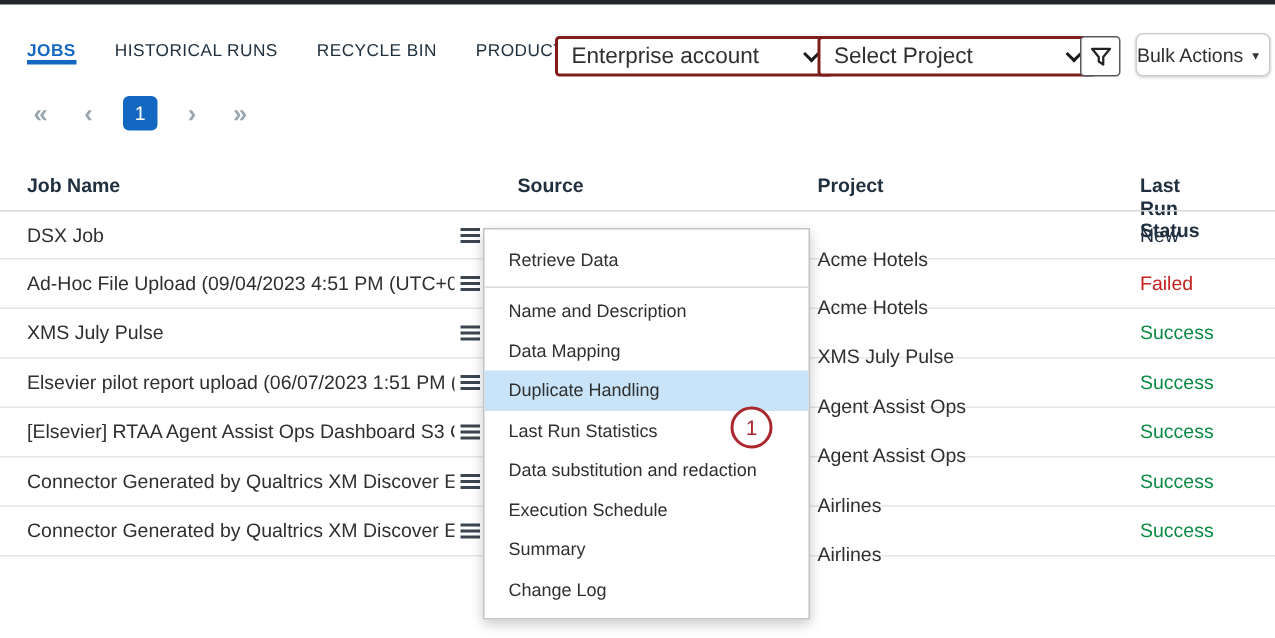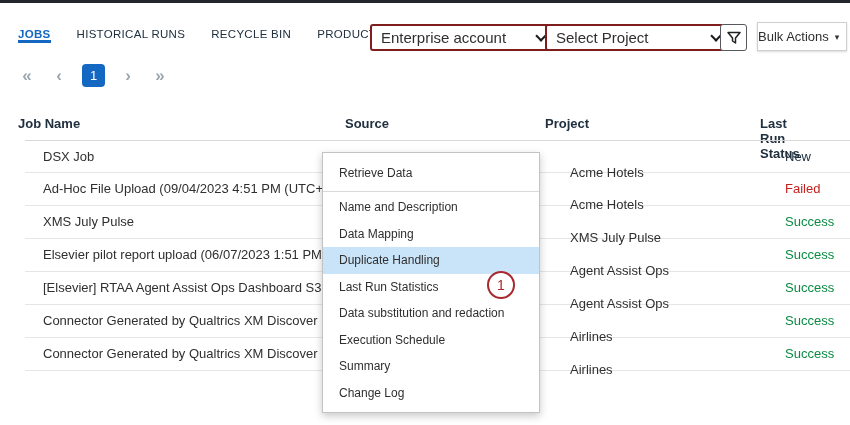--- a/index.html
+++ b/index.html
@@ -18,36 +18,36 @@
   .select-box { position:absolute; top:24px; height:27px; width:186px; border:2px solid #7f1d1d;
     border-radius:3px; background:#fff; display:flex; align-items:center; justify-content:space-between;
     padding:0 9px; font-size:15px; color:#2f2f30; cursor:pointer; }
   .sel-account { left:370px; }
   .sel-project { left:545px; }
   .chev { width:8px; height:8px; border-right:2.2px solid #1b1b1b; border-bottom:2.2px solid #1b1b1b;
     transform:rotate(45deg); margin-top:-4px; flex:0 0 auto; }
   .filter-btn { position:absolute; top:24px; left:720px; width:27px; height:27px; border:1px solid #55595e;
     border-radius:3px; background:#fff; display:flex; align-items:center; justify-content:center; cursor:pointer; }
   .bulk-btn { position:absolute; top:22px; left:757px; height:29px; width:90px; background:#fff;
-    border:1px solid #cfcfcf; border-radius:0; box-shadow:0 1px 2px rgba(0,0,0,.15);
+    border:1px solid #cfcfcf; border-radius:5px; box-shadow:0 1px 2px rgba(0,0,0,.15);
     display:flex; align-items:center; justify-content:flex-start; gap:6px; font-size:13px; cursor:pointer; }
   .bulk-caret { font-size:9px; color:#333; }
 
   
   .pager { position:absolute; top:64px; left:18px; display:flex; align-items:center; gap:14px; }
   .pg-arrow { font-size:17px; font-weight:bold; color:#9aa7b0; cursor:pointer; line-height:22px;
     width:18px; text-align:center; }
   .pg-current { width:23px; height:23px; background:#1568c2; color:#fff; border-radius:4px;
     display:flex; align-items:center; justify-content:center; font-size:13px; cursor:pointer; }
 
   
   .thead { position:absolute; top:110px; left:0; width:780px; height:30px; }
   .thead .col { position:absolute; font-size:13px; font-weight:bold; color:#20303f; top:6px; }
   .c-name { left:18px; } .c-source { left:345px; } .c-project { left:545px; } .c-status { left:760px; }
-  .tbody { position:absolute; top:140px; left:0; width:850px;padding-left:25px; }
+  .tbody { position:absolute; top:140px; left:0; width:850px; }
   .row { position:relative; height:33px; border-bottom:1px solid #e6e6e6; font-size:13px; }
   .row:first-child { border-top:1px solid #d7d7d7; }
   .cell-name { position:absolute; left:18px; top:8px; max-width:285px; white-space:nowrap; overflow:hidden; }
   .cell-project { position:absolute; left:545px; top:24px; white-space:nowrap; }
   .cell-status { position:absolute; left:760px; top:8px; white-space:nowrap; }
   .burger { position:absolute; left:307px; top:11px; width:13px; height:2px; background:#3b4651;
     box-shadow:0 4px 0 #3b4651, 0 8px 0 #3b4651; cursor:pointer; }
 
   
   .menu { position:absolute; left:322px; top:152px; width:218px; background:#fff;

